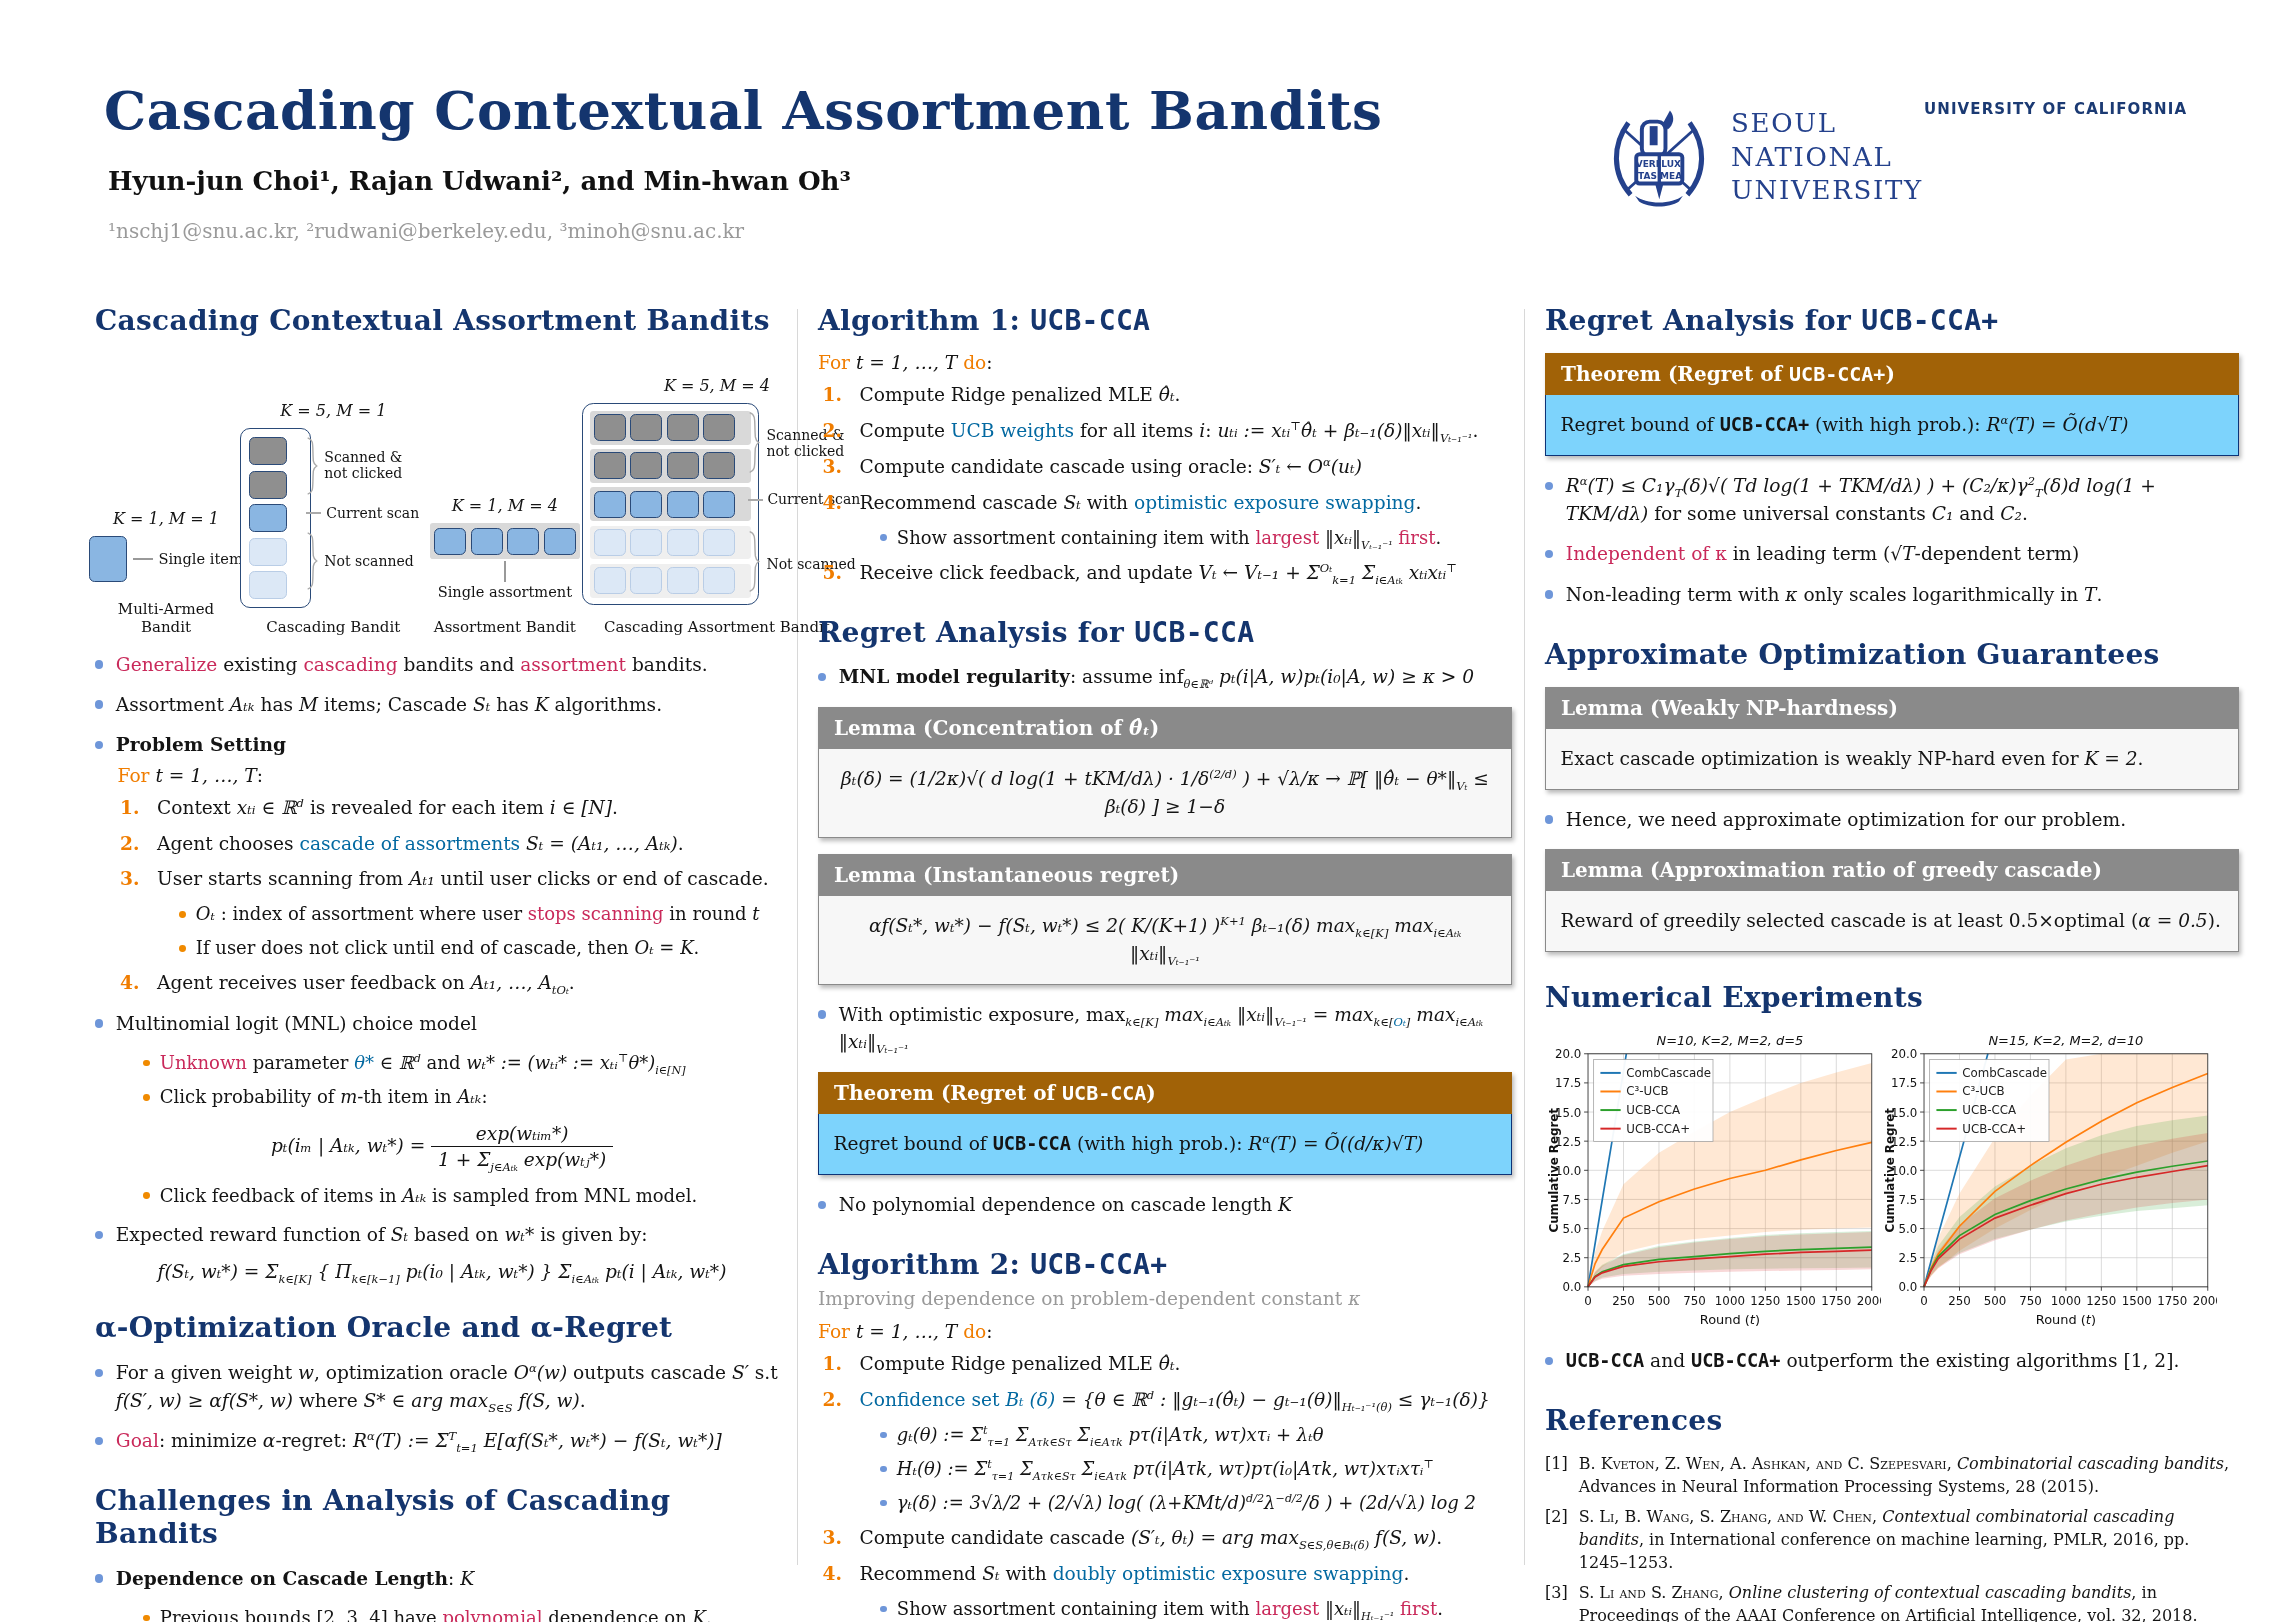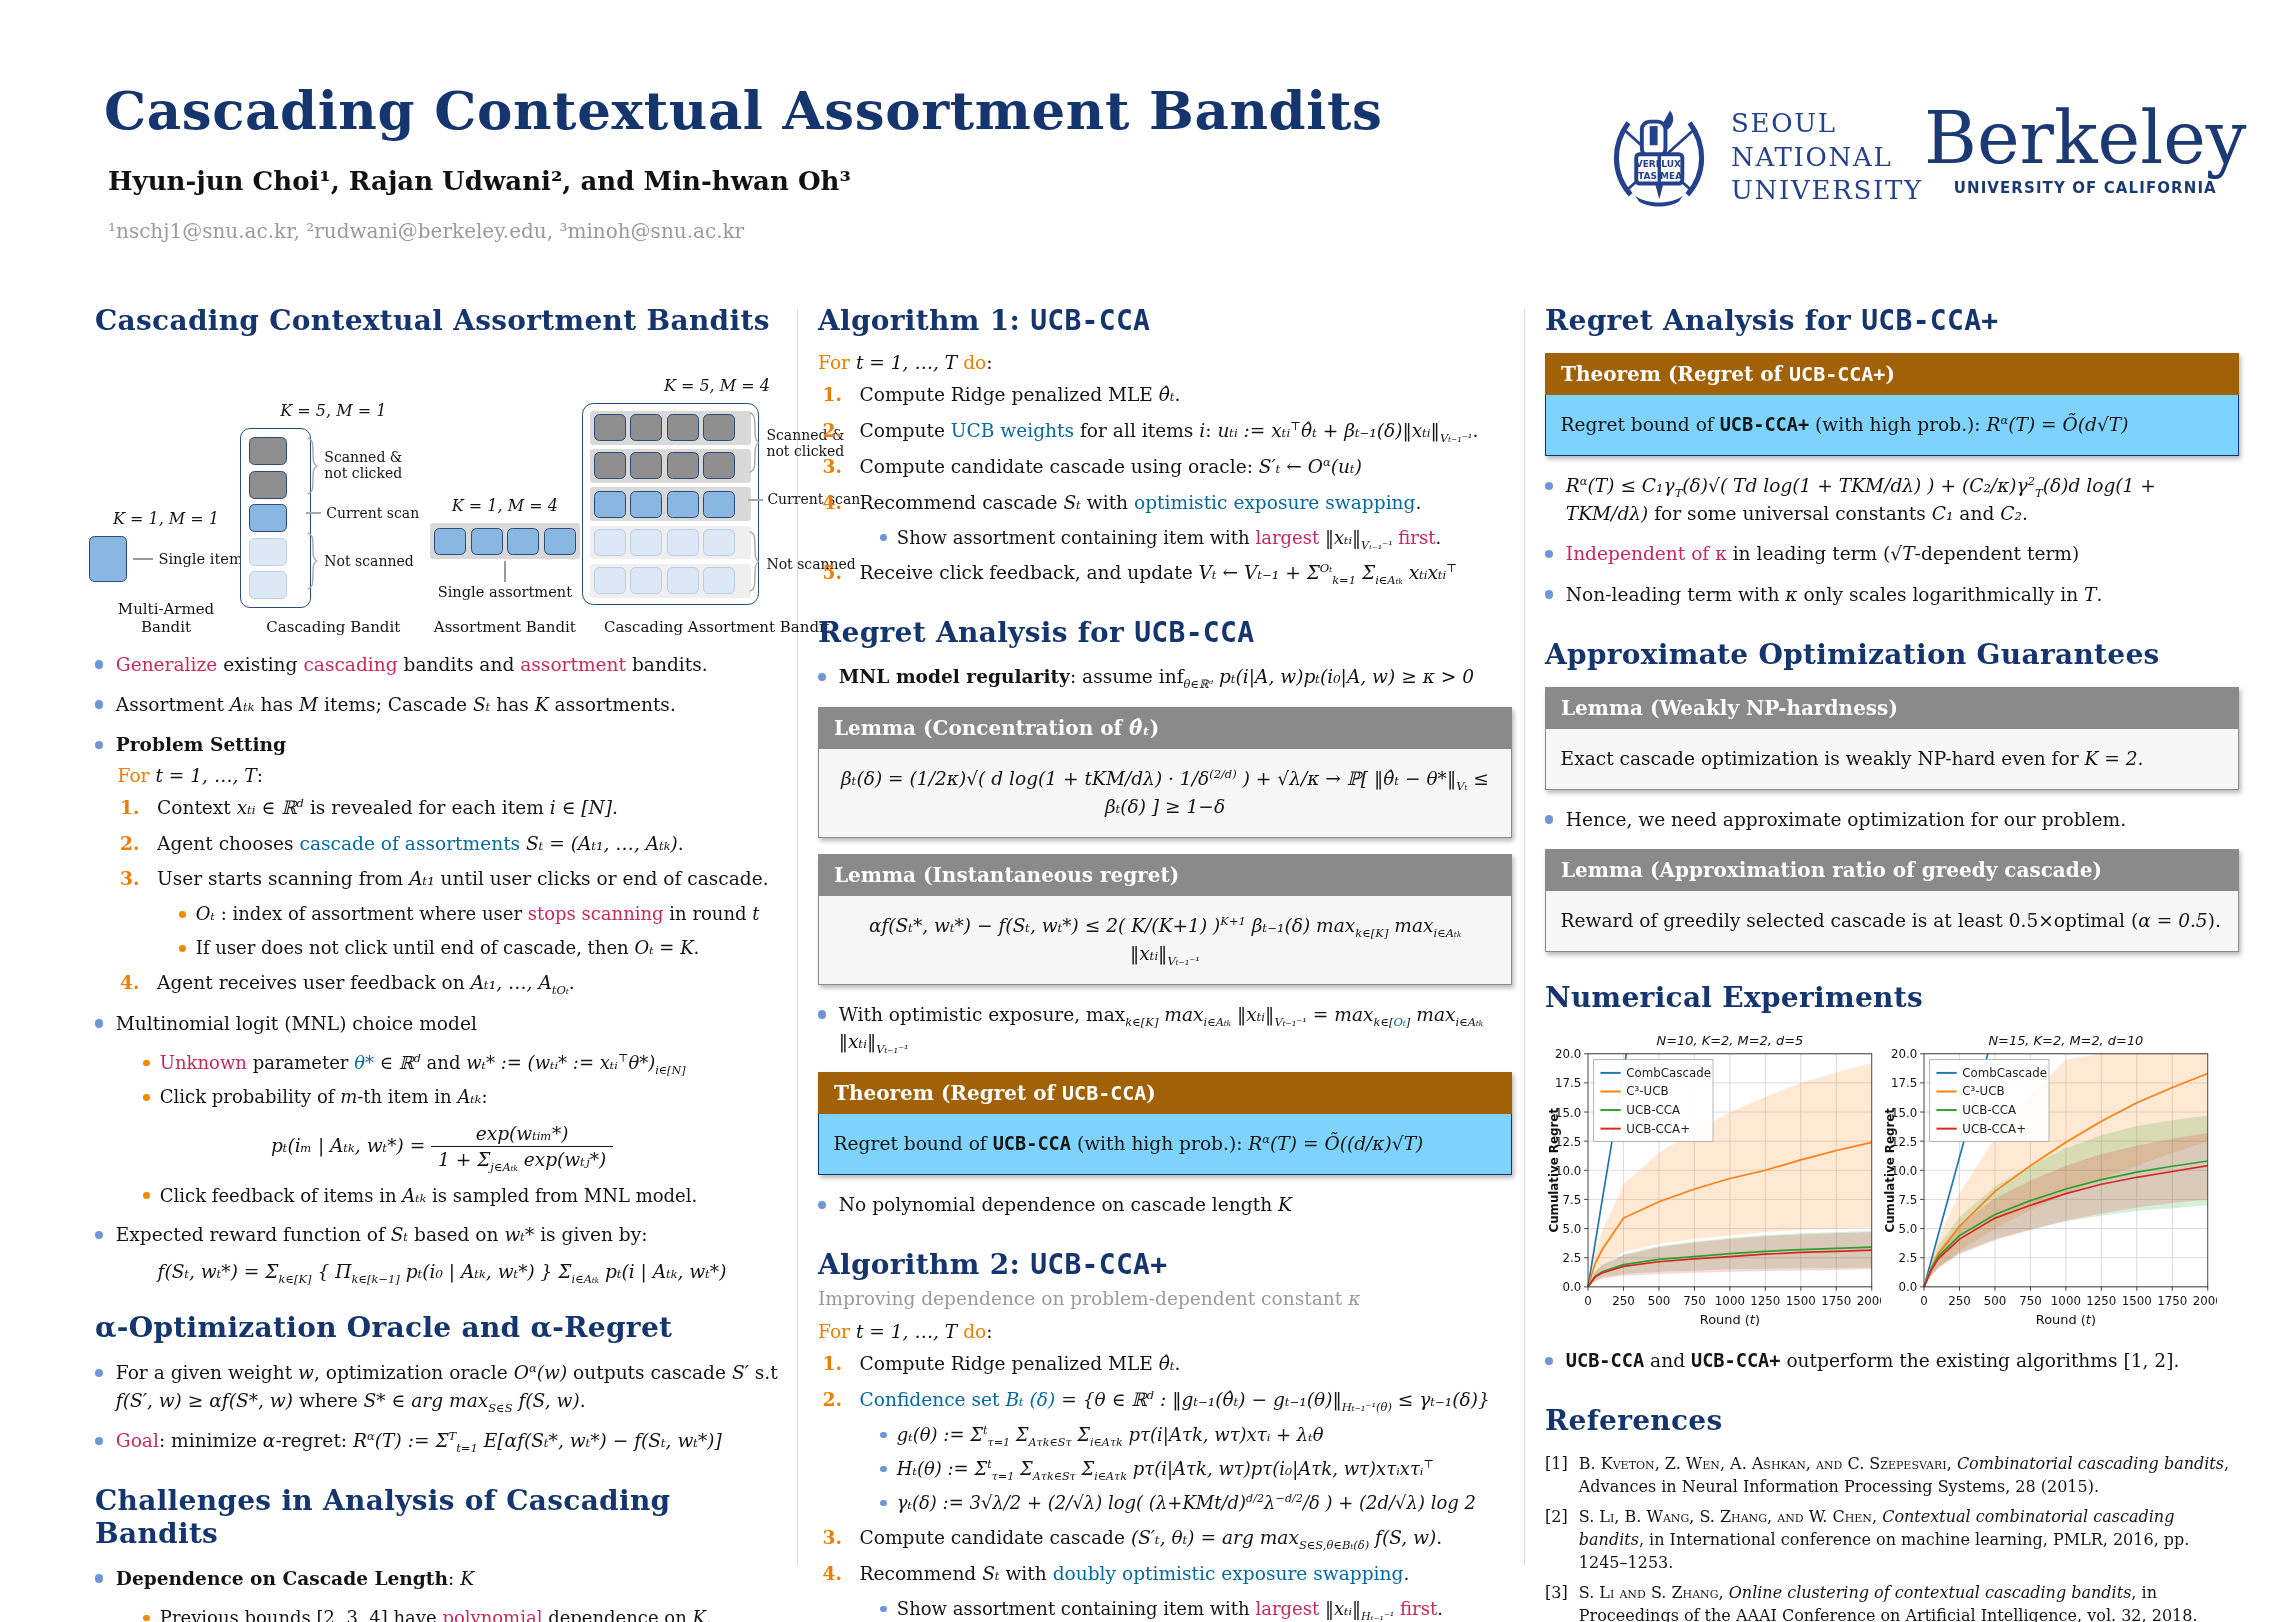--- a/index.html
+++ b/index.html
@@ -121,21 +121,20 @@
     </svg>
   </span>
   <span class="snu-lines">
     <div>SEOUL</div>
     <div>NATIONAL</div>
     <div>UNIVERSITY</div>
   </span>
 </div>
 
 <div id="logo-berkeley">
-  <div id="berkeley-word">Berkeley</div>
   <div id="berkeley-sub">UNIVERSITY OF CALIFORNIA</div>
 </div>
 
 <div class="vsep" style="left:797px"></div>
 <div class="vsep" style="left:1524px"></div>
 
 <div class="col" id="col-left">
   <h2 class="sec first">Cascading Contextual Assortment Bandits</h2>
 
   <div class="figure">
@@ -236,21 +235,21 @@
       <div class="cap">Cascading Assortment Bandit</div>
     </div>
   </div>
 
   <div class="b1">
       <span class="dot"></span>
       <span><span class="c-cr">Generalize</span><span> existing </span><span class="c-cr">cascading</span><span> bandits and </span><span class="c-cr">assortment</span><span> bandits.</span></span>
     </div>
   <div class="b1">
       <span class="dot"></span>
-      <span><span>Assortment </span><span class="s-it">Aₜₖ</span><span> has </span><span class="s-it">M</span><span> items; Cascade </span><span class="s-it">Sₜ</span><span> has </span><span class="s-it">K</span><span> assortments.</span></span>
+      <span><span>Assortment </span><span class="s-it">Aₜₖ</span><span> has </span><span class="s-it">M</span><span> items; Cascade </span><span class="s-it">Sₜ</span><span> has </span><span class="s-it">K</span><span> algorithms.</span></span>
     </div>
   <div class="b1" style="margin-bottom:3.4px">
       <span class="dot"></span>
       <span><span class="s-b">Problem Setting</span></span>
     </div>
   <div class="forline"><span class="c-or">For </span><span class="s-it">t = 1, …, T</span><span>:</span></div>
   <div class="nstep">
       <span class="num">1.</span>
       <span><span>Context </span><span class="s-it">xₜᵢ ∈ ℝ</span><span class="s-sup s-it">d</span><span> is revealed for each item </span><span class="s-it">i ∈ [N]</span><span>.</span></span>
     </div>

